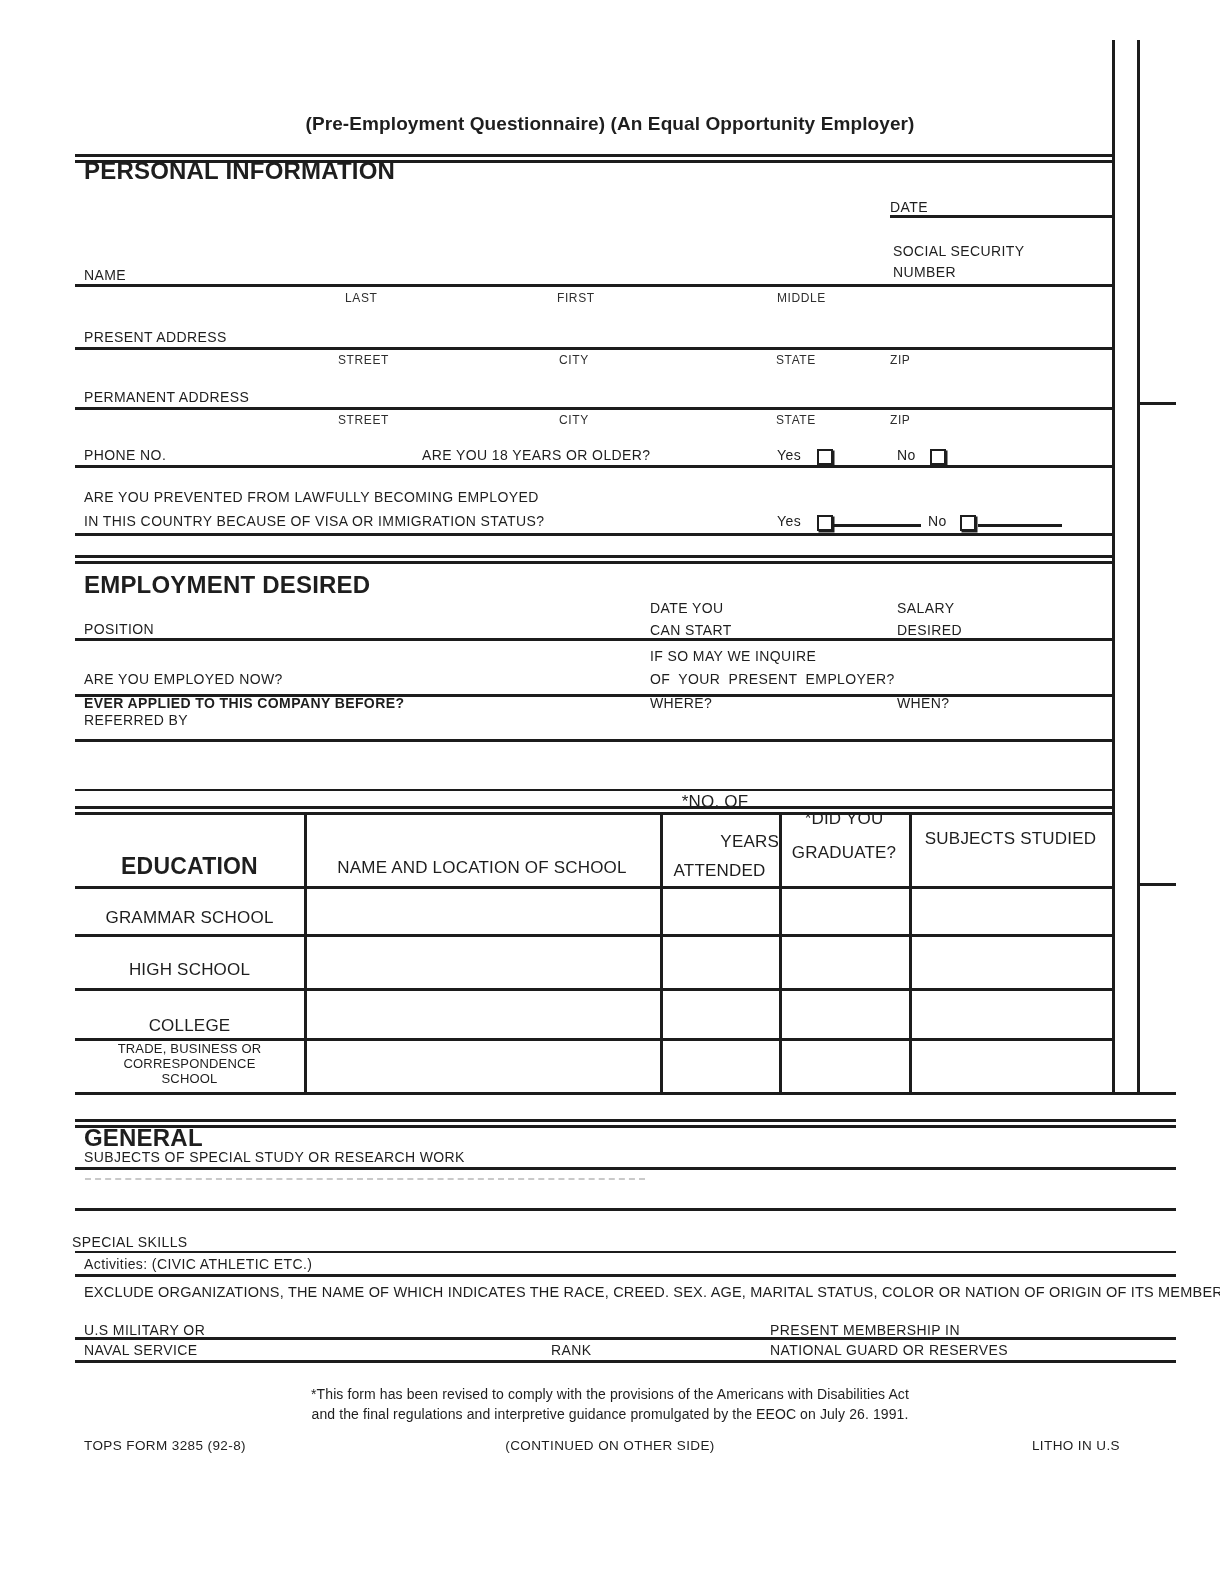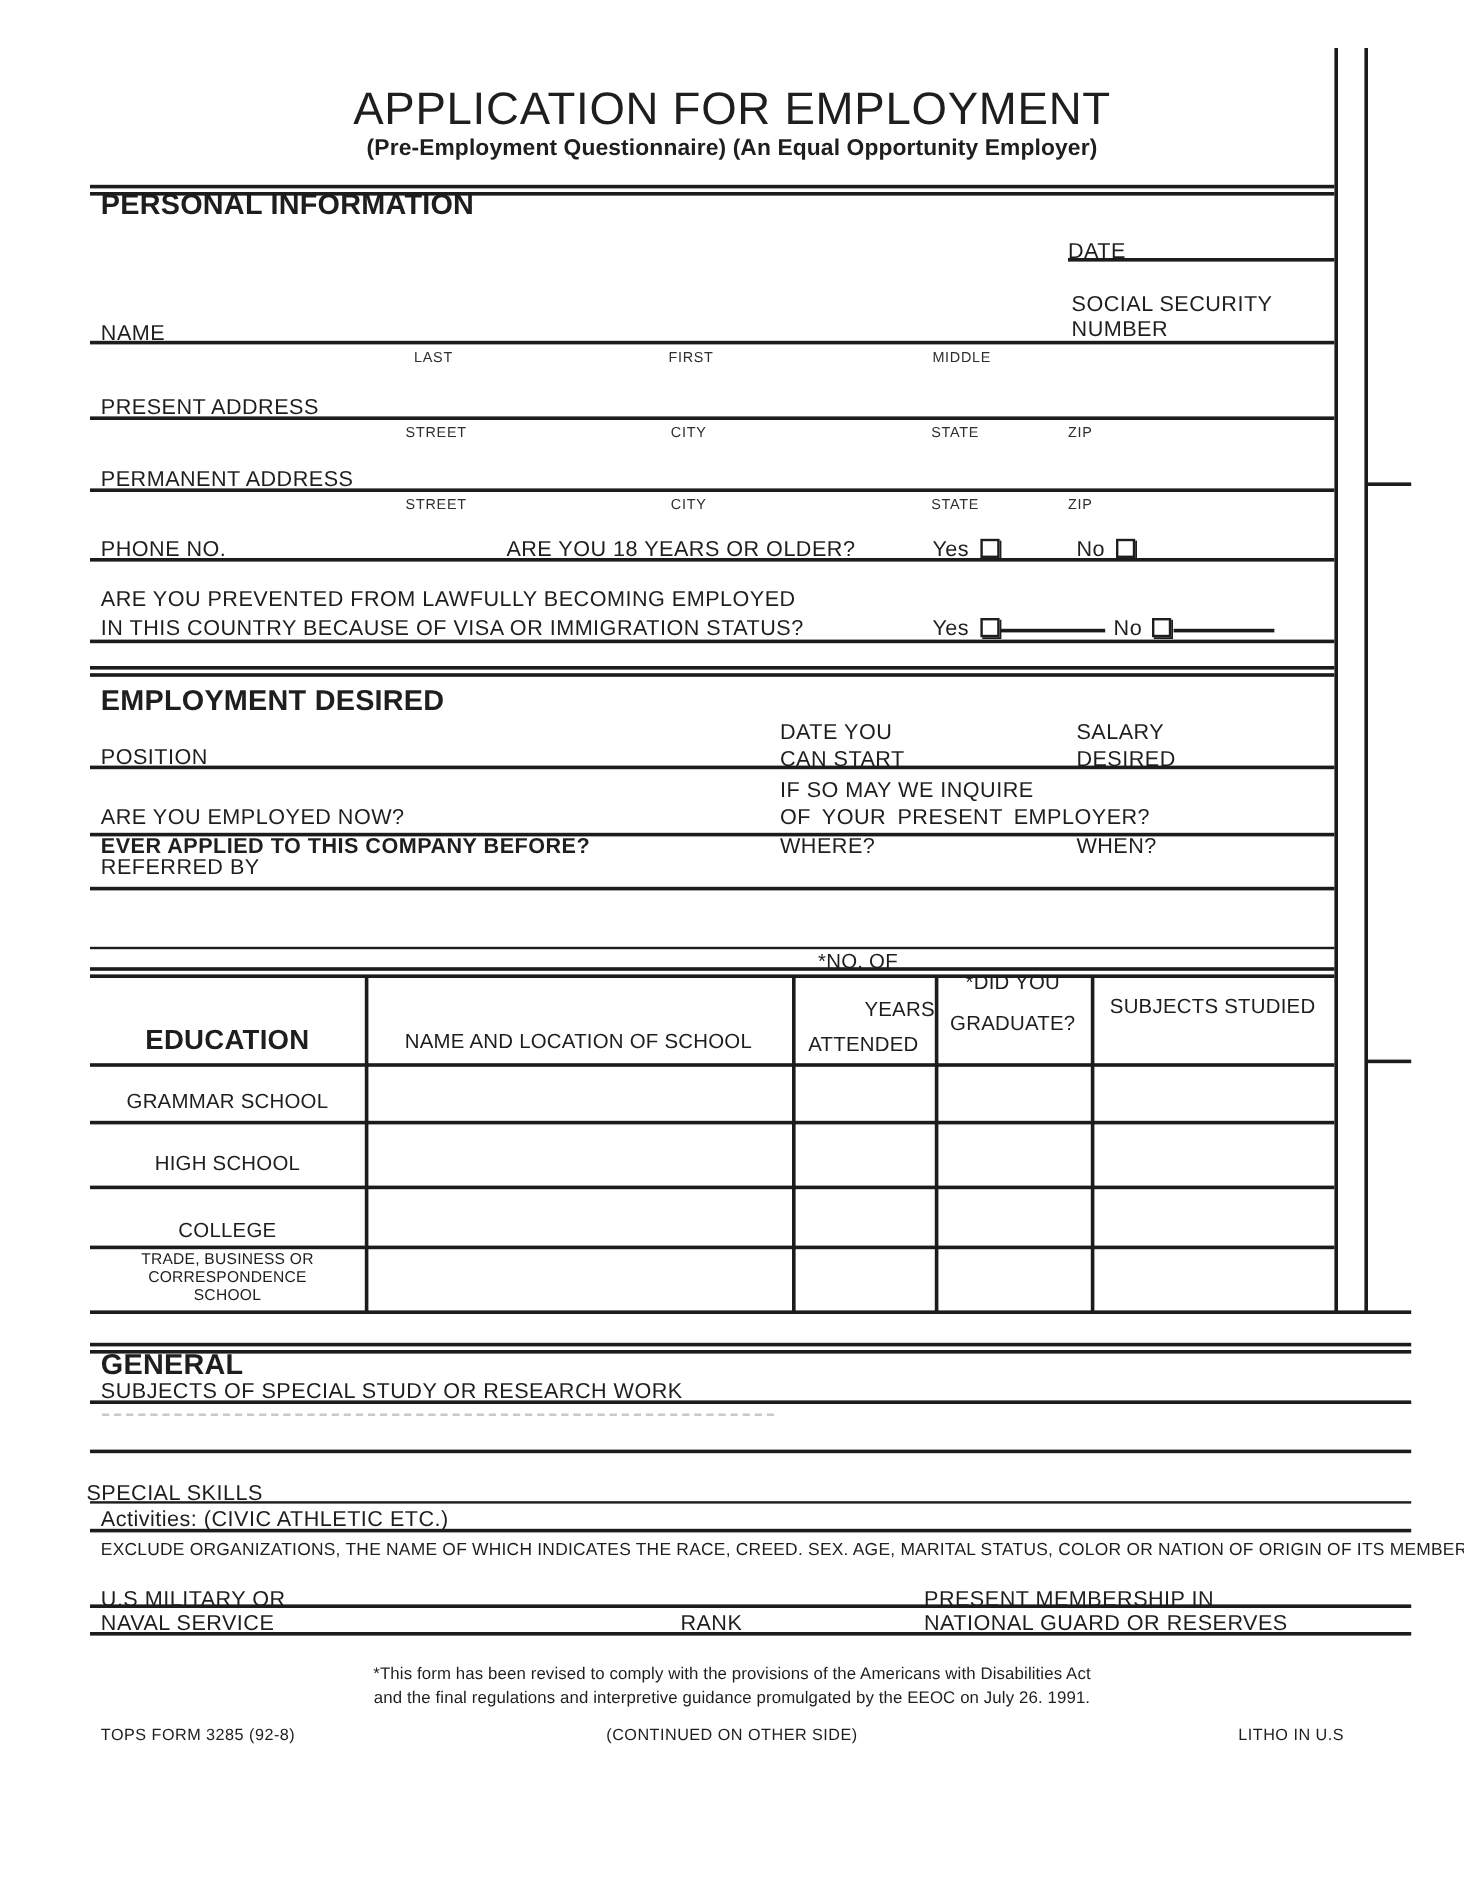--- a/index.html
+++ b/index.html
@@ -4,41 +4,40 @@
 <style>
   :root{ --ink:#1e1e1e; --line:#1c1c1c; }
   html,body{margin:0;padding:0;background:#ffffff;}
   #page{position:relative;width:1220px;height:1572px;background:#ffffff;overflow:hidden;
         font-family:"Liberation Sans","DejaVu Sans",sans-serif;color:var(--ink);}
   .abs{position:absolute;white-space:nowrap;z-index:2;}
   .ctr{text-align:center;}
   .title{font-size:38px;letter-spacing:.6px;font-weight:400;}
   .subtitle{font-size:19px;font-weight:bold;letter-spacing:.1px;}
   .h{font-size:24px;font-weight:bold;letter-spacing:.2px;}
-  .lbl{font-size:18px;letter-spacing:.4px;}
+  .lbl{font-size:14px;letter-spacing:.4px;}
   .sub{font-size:12px;letter-spacing:.6px;color:#2e2e2e;}
   .th{font-size:17px;letter-spacing:.2px;}
   .thb{font-size:23px;font-weight:bold;letter-spacing:.2px;}
   .sm{font-size:13px;letter-spacing:.2px;}
   .note{font-size:14.5px;letter-spacing:.2px;}
   .fn{font-size:14px;letter-spacing:.1px;}
   .ft{font-size:13.5px;letter-spacing:.4px;}
   .hl{position:absolute;background:var(--line);z-index:4;}
   .vl{position:absolute;background:var(--line);z-index:4;}
   .dash{position:absolute;border-top:2px dashed #c9c9c9;z-index:1;}
   .cbx{position:absolute;width:12px;height:12px;border:2px solid var(--ink);
        box-shadow:1.5px 1.5px 0 0 var(--ink);background:#fff;z-index:3;}
   .cell{position:absolute;z-index:1;background:transparent;}
 </style>
 </head>
 <body>
 
 <div id="page">
 
-  <div class="abs ctr title" style="left:90px;top:70px;width:1040px;">APPLICATION FOR EMPLOYMENT</div>
   <div class="abs ctr subtitle" style="left:90px;top:113px;width:1040px;">(Pre-Employment Questionnaire) (An Equal Opportunity Employer)</div>
   <div class="hl" style="left:75px;top:154px;width:1037px;height:3px;"></div>
   <div class="hl" style="left:75px;top:160px;width:1037px;height:3px;"></div>
 
   <div class="vl" style="left:1112px;top:40px;width:3px;height:1054px;"></div>
   <div class="vl" style="left:1137px;top:40px;width:3px;height:1054px;"></div>
   <div class="hl" style="left:1139px;top:402px;width:37px;height:3px;"></div>
   <div class="hl" style="left:1139px;top:883px;width:37px;height:3px;"></div>
 
   <div class="abs h" style="left:84px;top:157px;text-align:center;">PERSONAL INFORMATION</div>
@@ -169,21 +168,21 @@
   <div class="abs lbl" style="left:72px;top:1234px;">SPECIAL SKILLS</div>
   <div class="hl" style="left:75px;top:1251px;width:1101px;height:2px;"></div>
   <div class="abs lbl" style="left:84px;top:1256px;">Activities: (CIVIC ATHLETIC ETC.)</div>
   <div class="hl" style="left:75px;top:1274px;width:1101px;height:3px;"></div>
   <div class="abs note" style="left:84px;top:1284px;">EXCLUDE ORGANIZATIONS, THE NAME OF WHICH INDICATES THE RACE, CREED. SEX. AGE, MARITAL STATUS, COLOR OR NATION OF ORIGIN OF ITS MEMBERS.</div>
 
   <div class="abs lbl" style="left:84px;top:1322px;">U.S MILITARY OR</div>
   <div class="abs lbl" style="left:770px;top:1322px;">PRESENT MEMBERSHIP IN</div>
   <div class="hl" style="left:75px;top:1337px;width:1101px;height:3px;"></div>
   <div class="abs lbl" style="left:84px;top:1342px;">NAVAL SERVICE</div>
-  <div class="abs lbl" style="left:551px;top:1342px;margin-left:16px;">RANK</div>
+  <div class="abs lbl" style="left:551px;top:1342px;">RANK</div>
   <div class="abs lbl" style="left:770px;top:1342px;">NATIONAL GUARD OR RESERVES</div>
   <div class="hl" style="left:75px;top:1360px;width:1101px;height:3px;"></div>
 
   <div class="abs ctr fn" style="left:90px;top:1386px;width:1040px;">*This form has been revised to comply with the provisions of the Americans with Disabilities Act</div>
   <div class="abs ctr fn" style="left:90px;top:1406px;width:1040px;">and the final regulations and interpretive guidance promulgated by the EEOC on July 26. 1991.</div>
 
   <div class="abs ft" style="left:84px;top:1438px;">TOPS FORM 3285 (92-8)</div>
   <div class="abs ctr ft" style="left:90px;top:1438px;width:1040px;">(CONTINUED ON OTHER SIDE)</div>
   <div class="abs ft" style="left:950px;top:1438px;width:170px;text-align:right;">LITHO IN U.S</div>
 

